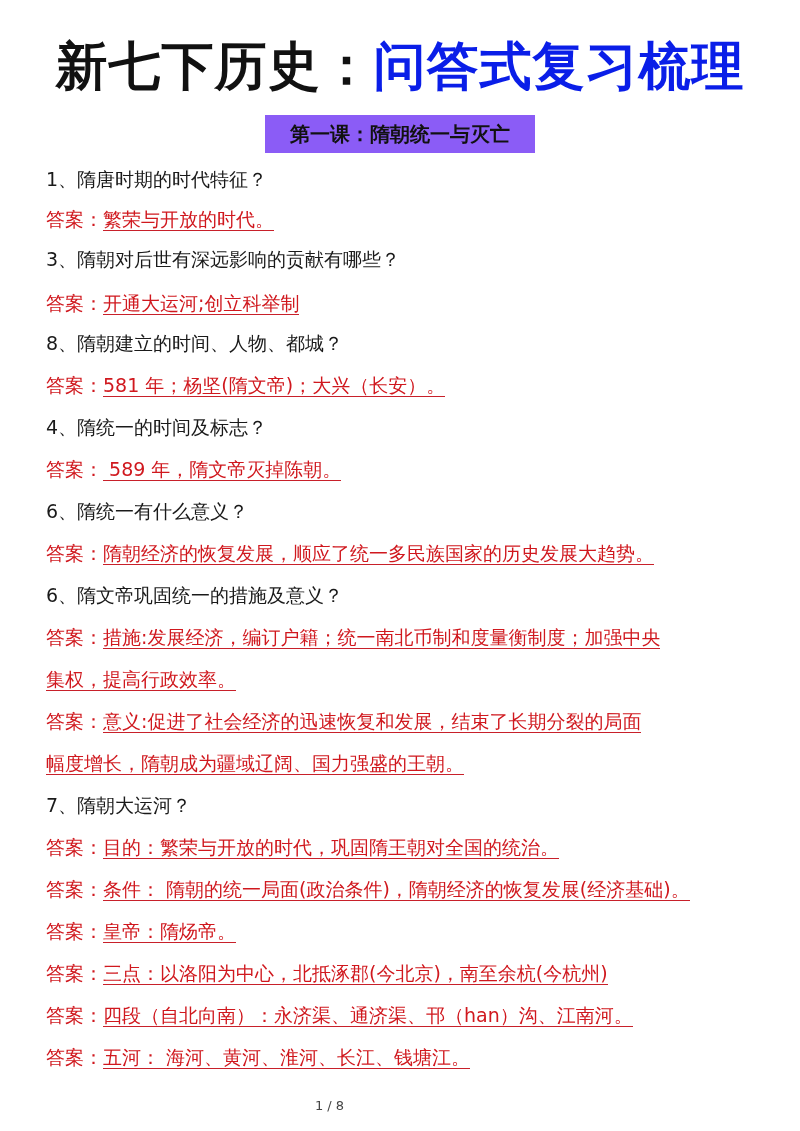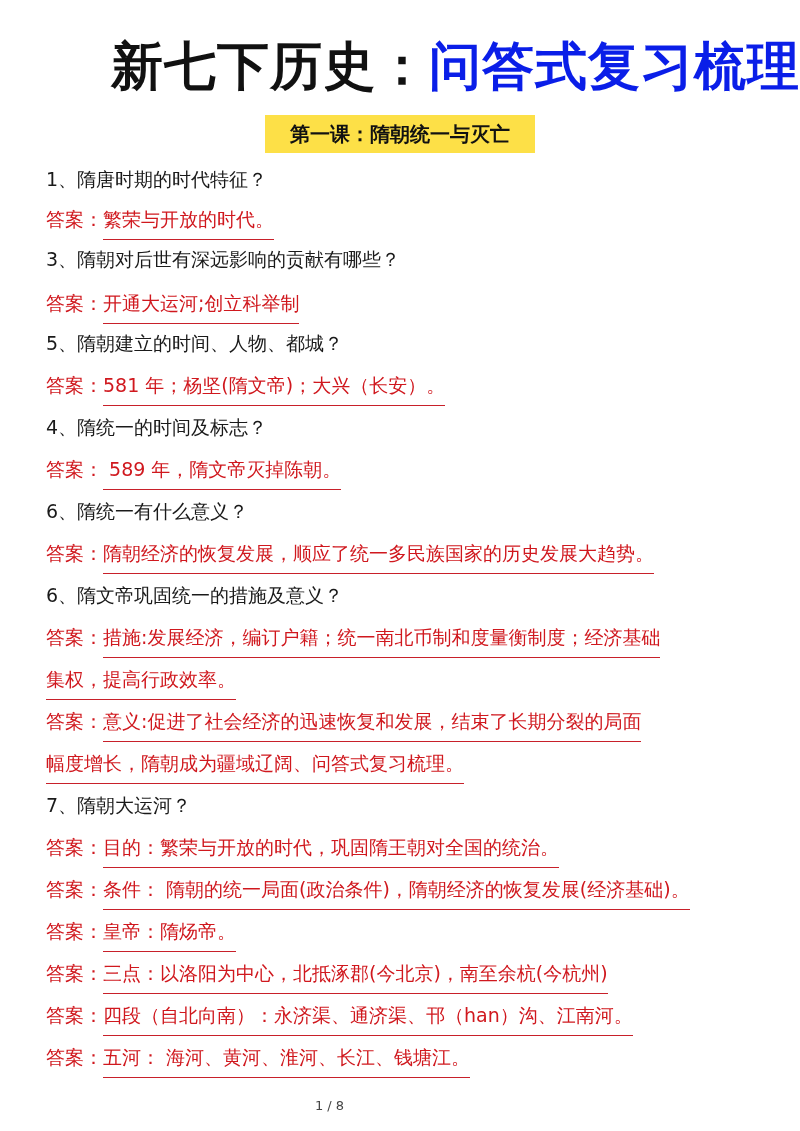--- a/index.html
+++ b/index.html
@@ -12,57 +12,57 @@
       height: 1131px;
       position: relative;
       overflow: hidden;
       font-family: "DejaVu Sans", "Liberation Sans", sans-serif;
     }
     .title {
       position: absolute;
       left: 0;
       top: 30px;
       width: 800px;
-      text-align: right;
+      text-align: center;
       font-family: "DejaVu Serif", "Liberation Serif", serif;
       font-weight: bold;
       font-size: 52px;
       line-height: 72px;
       letter-spacing: 1px;
       white-space: nowrap;
     }
     .title .black { color: #111111; }
     .title .blue { color: #0a1ee8; }
     .lesson {
       position: absolute;
       left: 265px;
       top: 115px;
       width: 270px;
       height: 38px;
-      background: #fde047;
+      background: #8b5cf6;
       text-align: center;
       font-family: "DejaVu Serif", "Liberation Serif", serif;
       font-weight: bold;
       font-size: 20px;
       line-height: 38px;
       color: #111111;
       white-space: nowrap;
     }
     .line {
       position: absolute;
       left: 46px;
       font-size: 19px;
       line-height: 26px;
       white-space: nowrap;
     }
     .q { color: #1a1a1a; }
     .a { color: #d0181e; }
     .a .ans {
       border-bottom: 1.5px solid #c8202a;
-      padding-bottom: 9px;
+      padding-bottom: 0;
     }
     .footer {
       position: absolute;
       left: 0;
       top: 1098px;
       width: 659px;
       text-align: center;
       font-size: 13px;
       color: #444444;
     }
@@ -81,48 +81,48 @@
   <div class="line q" style="top:166px">1、隋唐时期的时代特征？</div>
   <div class="line a" style="top:206px">
     <span>答案：</span><span class="ans">繁荣与开放的时代。 </span>
   </div>
 
   <div class="line q" style="top:246px">3、隋朝对后世有深远影响的贡献有哪些？</div>
   <div class="line a" style="top:290px">
     <span>答案：</span><span class="ans">开通大运河;创立科举制</span>
   </div>
 
-  <div class="line q" style="top:330px">5、隋朝建立的时间、人物、都城？</div>
+  <div class="line q" style="top:330px">8、隋朝建立的时间、人物、都城？</div>
   <div class="line a" style="top:372px">
     <span>答案：</span><span class="ans">581 年；杨坚(隋文帝)；大兴（长安）。 </span>
   </div>
 
   <div class="line q" style="top:414px">4、隋统一的时间及标志？</div>
   <div class="line a" style="top:456px">
     <span>答案：</span><span class="ans"> 589 年，隋文帝灭掉陈朝。 </span>
   </div>
 
   <div class="line q" style="top:498px">6、隋统一有什么意义？</div>
   <div class="line a" style="top:540px">
     <span>答案：</span><span class="ans">隋朝经济的恢复发展，顺应了统一多民族国家的历史发展大趋势。</span>
   </div>
 
   <div class="line q" style="top:582px">6、隋文帝巩固统一的措施及意义？</div>
   <div class="line a" style="top:624px">
-    <span>答案：</span><span class="ans">措施:发展经济，编订户籍；统一南北币制和度量衡制度；经济基础</span>
+    <span>答案：</span><span class="ans">措施:发展经济，编订户籍；统一南北币制和度量衡制度；加强中央</span>
   </div>
   <div class="line a" style="top:666px">
     <span class="ans">集权，提高行政效率。 </span>
   </div>
 
   <div class="line a" style="top:708px">
     <span>答案：</span><span class="ans">意义:促进了社会经济的迅速恢复和发展，结束了长期分裂的局面</span>
   </div>
   <div class="line a" style="top:750px">
-    <span class="ans">幅度增长，隋朝成为疆域辽阔、问答式复习梳理。 </span>
+    <span class="ans">幅度增长，隋朝成为疆域辽阔、国力强盛的王朝。 </span>
   </div>
 
   <div class="line q" style="top:792px">7、隋朝大运河？</div>
   <div class="line a" style="top:834px">
     <span>答案：</span><span class="ans">目的：繁荣与开放的时代，巩固隋王朝对全国的统治。 </span>
   </div>
   <div class="line a" style="top:876px">
     <span>答案：</span><span class="ans">条件： 隋朝的统一局面(政治条件)，隋朝经济的恢复发展(经济基础)。</span>
   </div>
   <div class="line a" style="top:918px">

